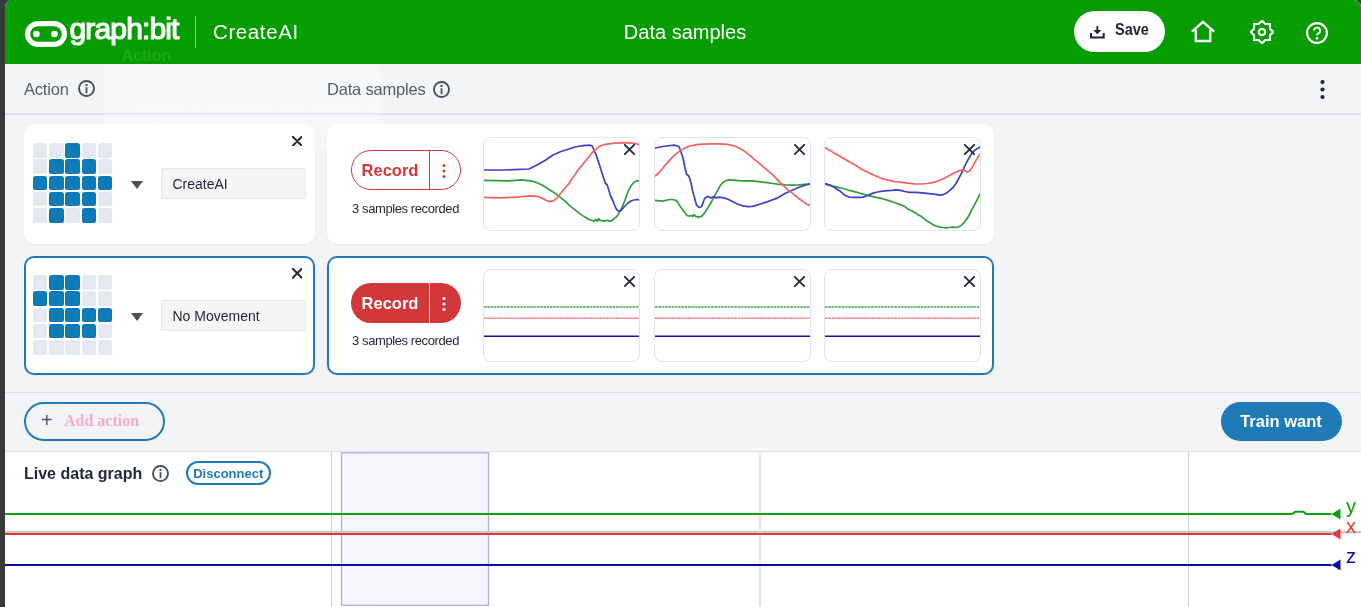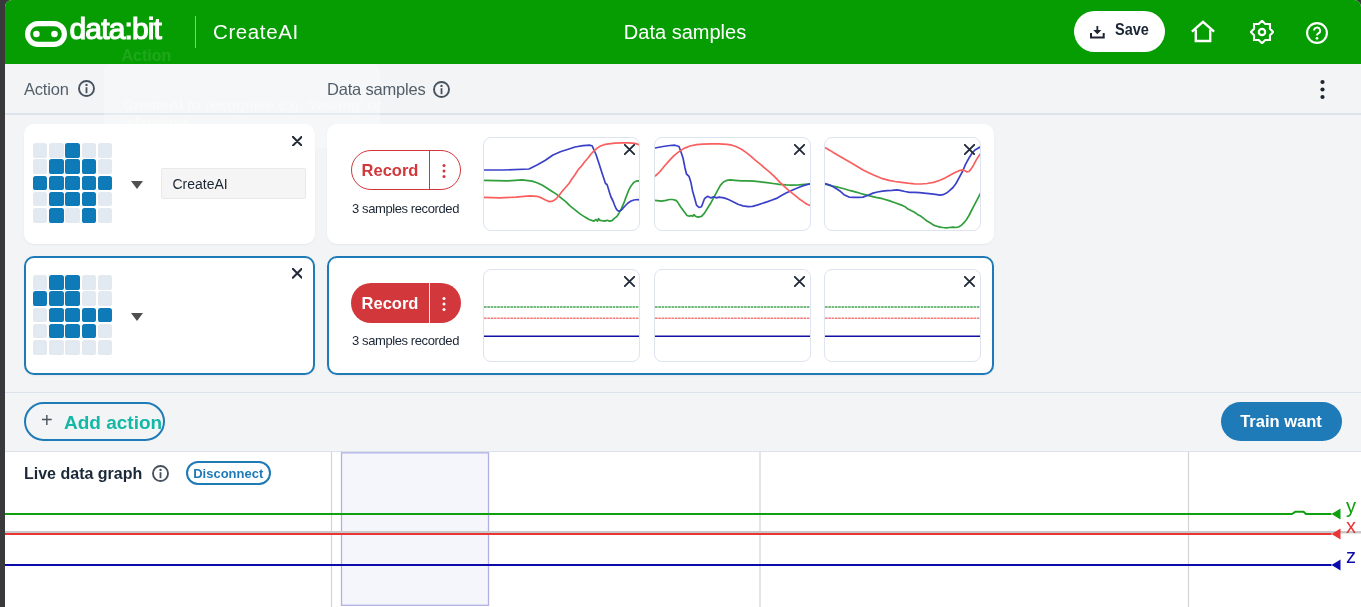--- a/index.html
+++ b/index.html
@@ -49,21 +49,21 @@
 <body>
 <div id="stage">
   <div id="page" class="abs"></div>
 
   <div id="header" class="abs"></div>
   <svg class="abs" style="left:24.5px;top:20.5px" width="42" height="26" viewBox="0 0 42 26">
     <rect x="2.6" y="2.6" width="36.8" height="20.8" rx="10.4" fill="none" stroke="#fff" stroke-width="5.2"></rect>
     <circle cx="11.4" cy="13" r="3.3" fill="#fff"></circle>
     <circle cx="29.5" cy="13" r="3.3" fill="#fff"></circle>
   </svg>
-  <div id="logotext" class="abs">data:bit</div>
+  <div id="logotext" class="abs">graph:bit</div>
   <div id="logodiv" class="abs"></div>
   <div id="createai" class="abs">CreateAI</div>
   <div id="pagetitle" class="abs">Data samples</div>
   <div id="savebtn" class="abs"></div>
   <svg class="abs" style="left:1089.5px;top:25.5px" width="15" height="13" viewBox="0 0 15 13">
     <rect x="6.45" y="0" width="1.8" height="4.4" fill="#1c2430"></rect>
     <path d="M3.3 4.1 H11.4 L7.35 8.3 Z" fill="#1c2430"></path>
     <path d="M1 6.9 V11.6 H13.7 V6.9" fill="none" stroke="#1c2430" stroke-width="2"></path>
   </svg>
   <div id="savetxt" class="abs">Save</div>
@@ -162,20 +162,21 @@
       <div class="cell on" style="left: 32.6px; top: 48.9px;"></div>
       <div class="cell on" style="left: 48.9px; top: 48.9px;"></div>
       <div class="cell" style="left: 65.2px; top: 48.9px;"></div>
       <div class="cell" style="left: 0px; top: 65.2px;"></div>
       <div class="cell" style="left: 16.3px; top: 65.2px;"></div>
       <div class="cell" style="left: 32.6px; top: 65.2px;"></div>
       <div class="cell" style="left: 48.9px; top: 65.2px;"></div>
       <div class="cell" style="left: 65.2px; top: 65.2px;"></div>
     </div>
   <div class="abs caret" style="left:131px;top:312.8px;"></div>
+  <div class="abs nameinput" style="left:161px;top:300px;">No Movement</div>
   <svg class="abs" style="left:291.8px;top:268.3px" width="10.5" height="10.5" viewBox="0 0 10.5 10.5">
     <path d="M0.8 0.8 L9.7 9.7 M9.7 0.8 L0.8 9.7" stroke="#222b38" stroke-width="2" stroke-linecap="round"></path>
   </svg>
 
   <div id="panelB1" class="abs card"></div>
   <div class="abs recbtn rec-outline" style="left:350.5px;top:150px;"></div>
   <div class="abs rectxt" style="left:350.5px;top:161px;color:#d2373c;">Record</div>
   <div class="abs" style="left:429px;top:150px;width:1.3px;height:40px;background:#d2373c;"></div>
   <svg class="abs" style="left:441px;top:161.5px" width="6" height="18" viewBox="0 0 6 18">
     <circle cx="3" cy="3.5" r="1.5" fill="#d2373c"></circle>
@@ -224,21 +225,21 @@
       <div class="minigraph" style="left: 823.5px; top: 268.5px;"><svg width="157" height="93.5" viewBox="0 0 157 93.5">
           <polyline points="0,36.9 157,36.9" fill="none" stroke="#46a455" stroke-width="1.5" stroke-dasharray="2.6 0.7" stroke-linejoin="round"></polyline>
           <polyline points="0,48.3 157,48.3" fill="none" stroke="#f37d7d" stroke-width="1.5" stroke-dasharray="2.6 0.7" stroke-linejoin="round"></polyline>
           <polyline points="0,66.2 157,66.2" fill="none" stroke="#1111a6" stroke-width="1.5" stroke-linejoin="round"></polyline>
         </svg></div>
     </div>
 
   <div id="btnbar" class="abs"></div>
   <div id="addaction" class="abs"></div>
   <div class="abs" style="left:41px;top:408.5px;font-size:20px;color:#4d5660;">+</div>
-  <div class="abs" style="left:64px;top:412px;font-size:19px;font-weight:bold;color:#14b8a6;">Add action</div>
+  <div class="abs" style="left:64px;top:412px;font-size:16px;font-weight:bold;color:#f9a8d4;font-family:Liberation Serif, serif;">Add action</div>
   <div id="trainmodel" class="abs">Train want</div>
 
   <div id="livegraph" class="abs"></div>
   <svg class="abs" style="left:4.5px;top:451.5px" width="1356.5" height="155.5" viewBox="0 0 1356.5 155.5">
     <line x1="326.5" y1="0" x2="326.5" y2="155.5" stroke="#d4d4d4" stroke-width="1.2"></line>
     <line x1="755" y1="0" x2="755" y2="155.5" stroke="#d4d4d4" stroke-width="1.2"></line>
     <line x1="1183.5" y1="0" x2="1183.5" y2="155.5" stroke="#d4d4d4" stroke-width="1.2"></line>
     <rect x="336.5" y="0.8" width="147" height="152.5" fill="#f5f5fc" stroke="#b0b0e4" stroke-width="1.3"></rect>
     <line x1="0" y1="80.3" x2="1356.5" y2="80.3" stroke="#c9c9c9" stroke-width="2.4"></line>
     <path d="M0 62 H1287 L1290.5 59.7 H1298.5 L1301 62 H1326.5" fill="none" stroke="#0f9f0f" stroke-width="2" stroke-linejoin="round"></path>

